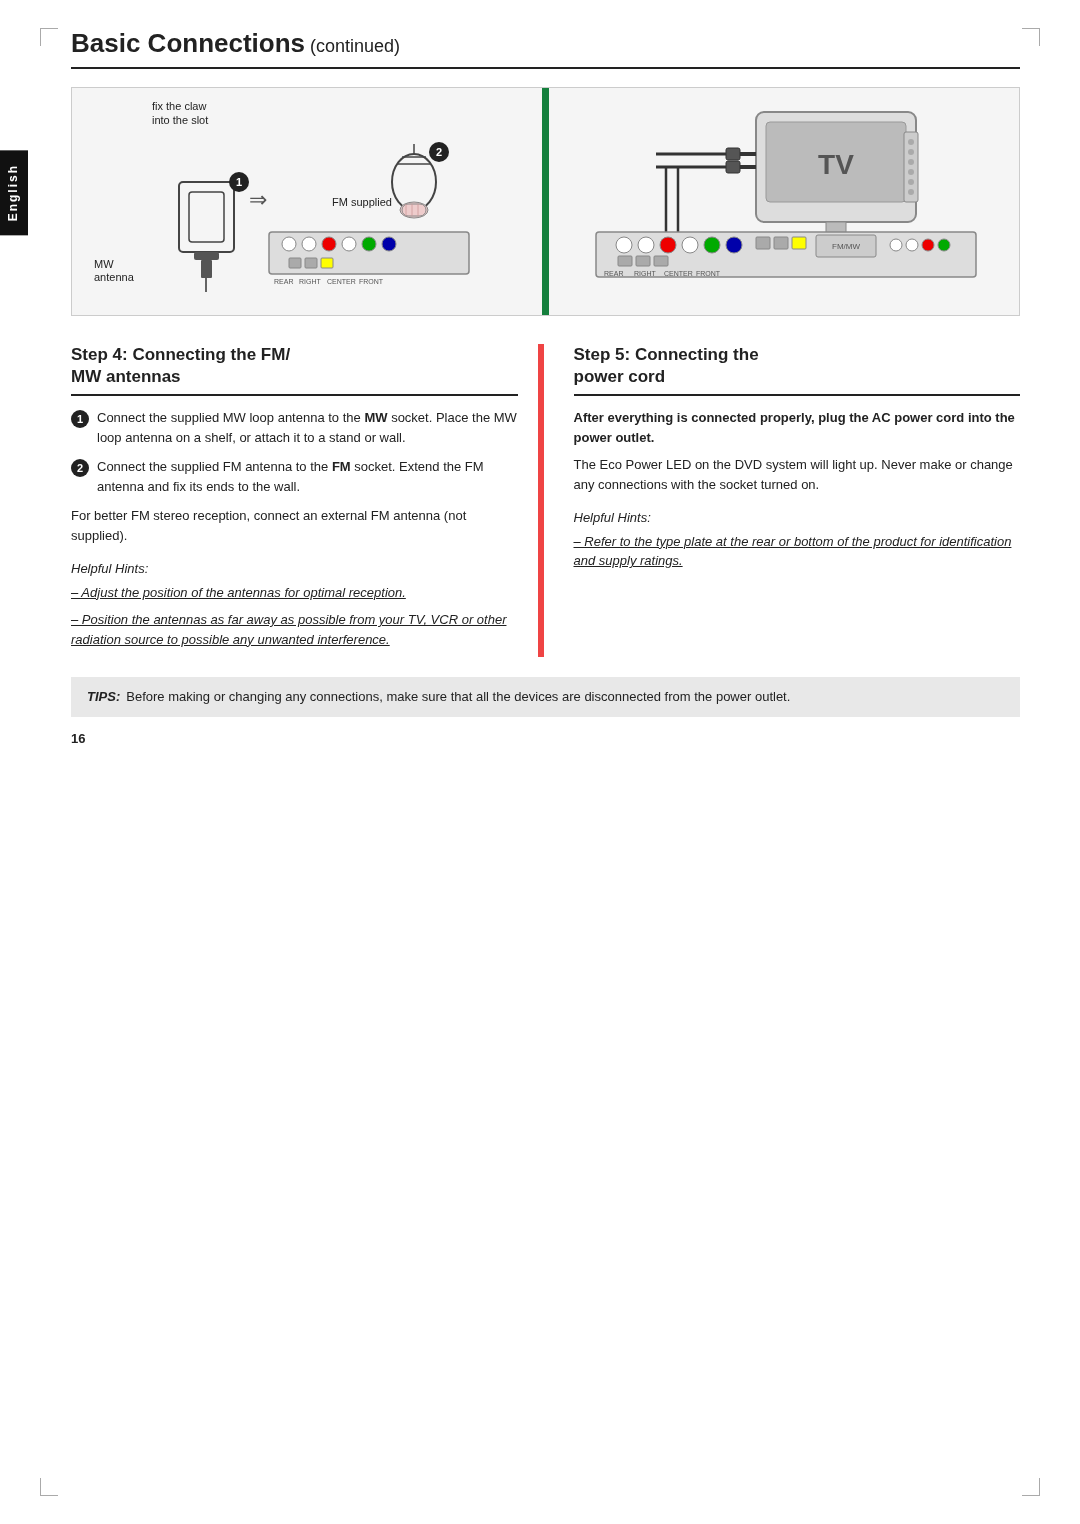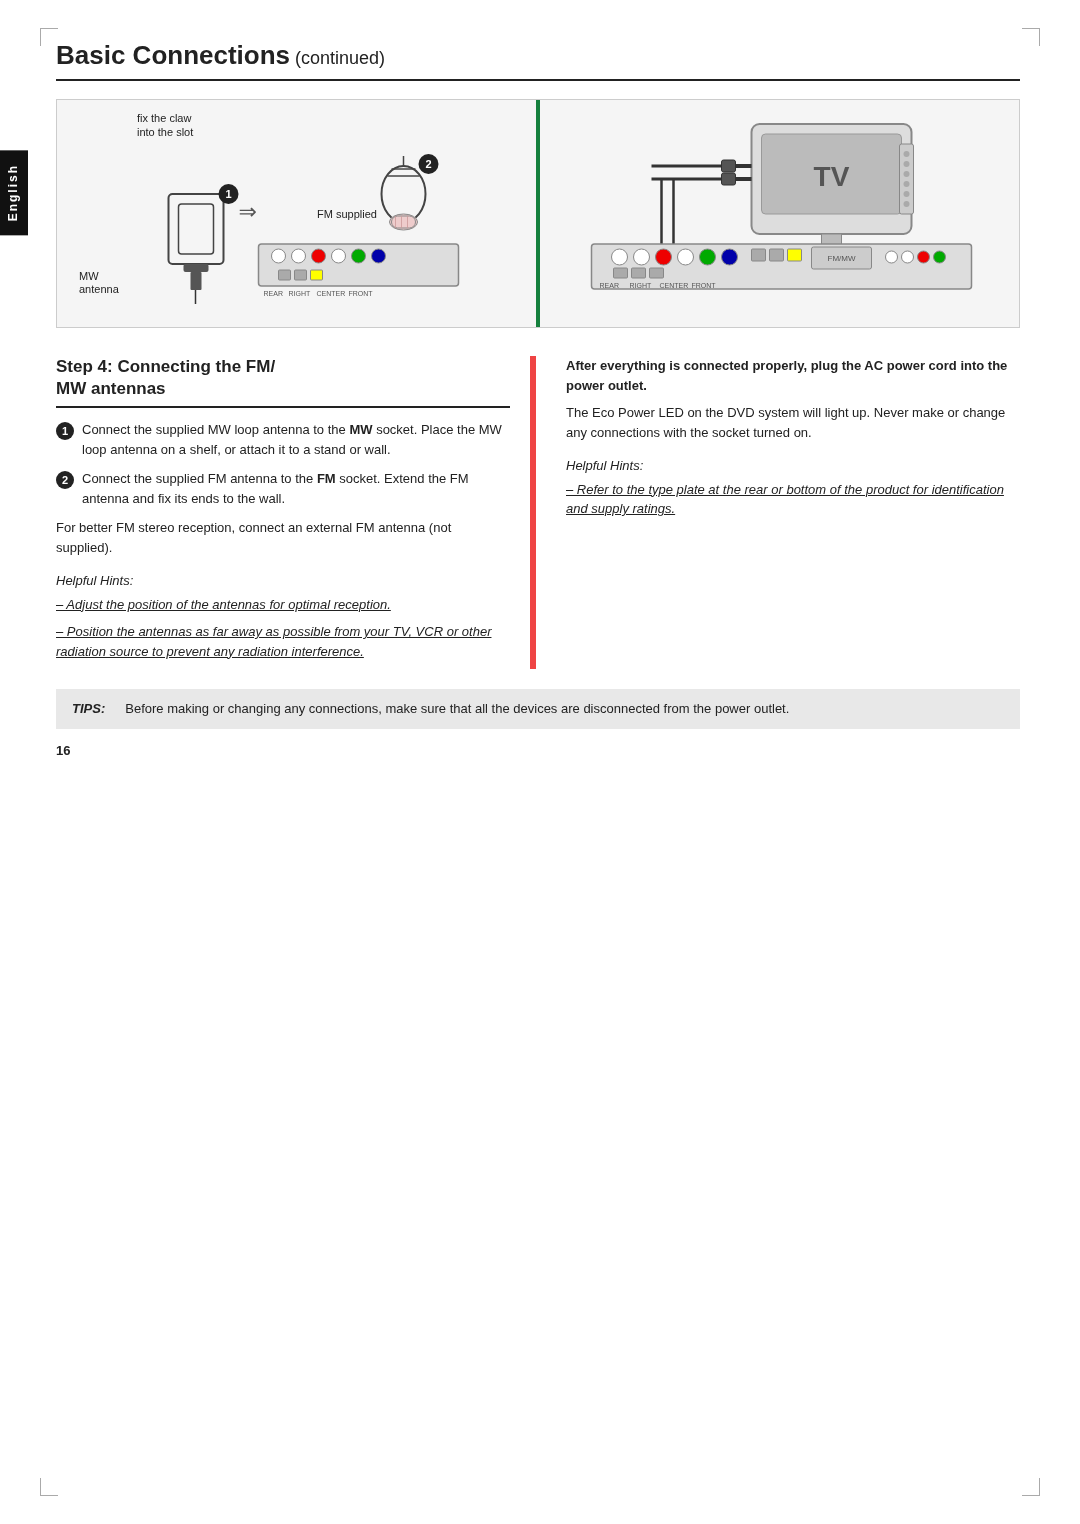--- a/index.html
+++ b/index.html
@@ -40,22 +40,22 @@
       font-size: 12px;
       font-weight: bold;
       writing-mode: vertical-rl;
       text-orientation: mixed;
       transform: rotate(180deg);
       padding: 14px 6px;
       letter-spacing: 2px;
     }
 
     .main-content {
-      margin: 0 60px 0 56px;
-      padding-top: 40px;
+      margin: 0 60px 0 71px;
+      padding-top: 28px;
     }
 
     
     .page-title {
       font-size: 26px;
       font-weight: bold;
       border-bottom: 2px solid #222;
       padding-bottom: 8px;
       margin-bottom: 18px;
     }
@@ -66,21 +66,21 @@
 
     
     .diagram-area {
       display: flex;
       gap: 0;
       margin-bottom: 28px;
       border: 1px solid #ccc;
     }
     .diagram-left {
       flex: 1;
-      border-right: 4px solid #15803d;
+      border-right: 7px solid #15803d;
       padding: 14px 10px 10px 14px;
       background: #f5f5f5;
       min-height: 220px;
       position: relative;
     }
     .diagram-right {
       flex: 1;
       padding: 14px 10px 10px 14px;
       background: #f5f5f5;
       min-height: 220px;
@@ -169,21 +169,21 @@
       line-height: 1.5;
     }
 
     
     .tips-bar {
       background: #e8e8e8;
       padding: 10px 16px;
       margin-top: 20px;
       display: flex;
       align-items: flex-start;
-      gap: 20px;
+      gap: 6px;
       line-height: 1.5;
     }
     .tips-bar .tips-label {
       font-weight: bold;
       font-style: italic;
       white-space: nowrap;
     }
 
     
     .page-number {
@@ -379,26 +379,30 @@
           <span class="num-text">
             Connect the supplied FM antenna to the <b>FM</b> socket.  Extend the FM antenna and fix its ends to the wall.
           </span>
         </div>
 
         <p style="margin-top:10px;line-height:1.5;">For better FM stereo reception, connect an external FM antenna (not supplied).</p>
 
         <div class="helpful-hints">
           <p class="hint-title">Helpful Hints:</p>
           <p class="hint-text">– Adjust the position of the antennas for optimal reception.</p>
-          <p class="hint-text" style="margin-top:6px;">– Position the antennas as far away as possible from your TV, VCR or other radiation source to prevent any radiation interference.</p>
+          <p class="hint-text" style="margin-top:6px;">– Position the antennas as far away as possible from your TV, VCR or other radiation source to possible any unwanted interference.</p>
         </div>
       </div>
     </div>
 
     <div class="step-right">
+      <div class="step-title">
+        <span>Step 5:  Connecting the</span><br>
+        <span>power cord</span>
+      </div>
 
       <div class="step-body">
         <p class="bold-para">After everything is connected properly, plug the AC power cord into the power outlet.</p>
         <p style="margin-bottom:12px;line-height:1.5;">The Eco Power LED on the DVD system will light up. Never make or change any connections with the socket turned on.</p>
 
         <div class="helpful-hints">
           <p class="hint-title">Helpful Hints:</p>
           <p class="hint-text">– Refer to the type plate at the rear or bottom of the product for identification and supply ratings.</p>
         </div>
       </div>

